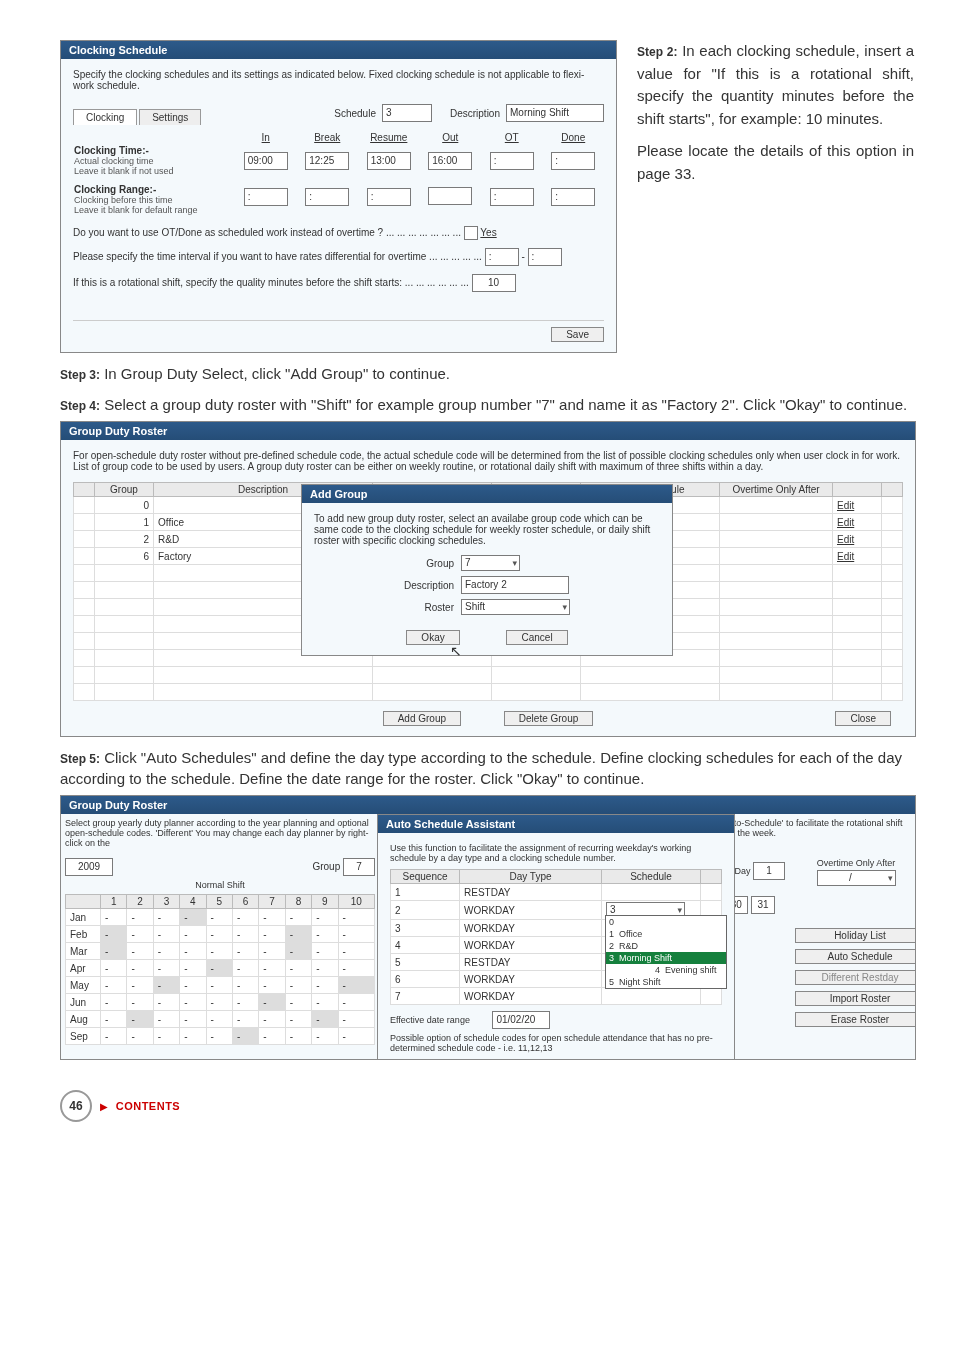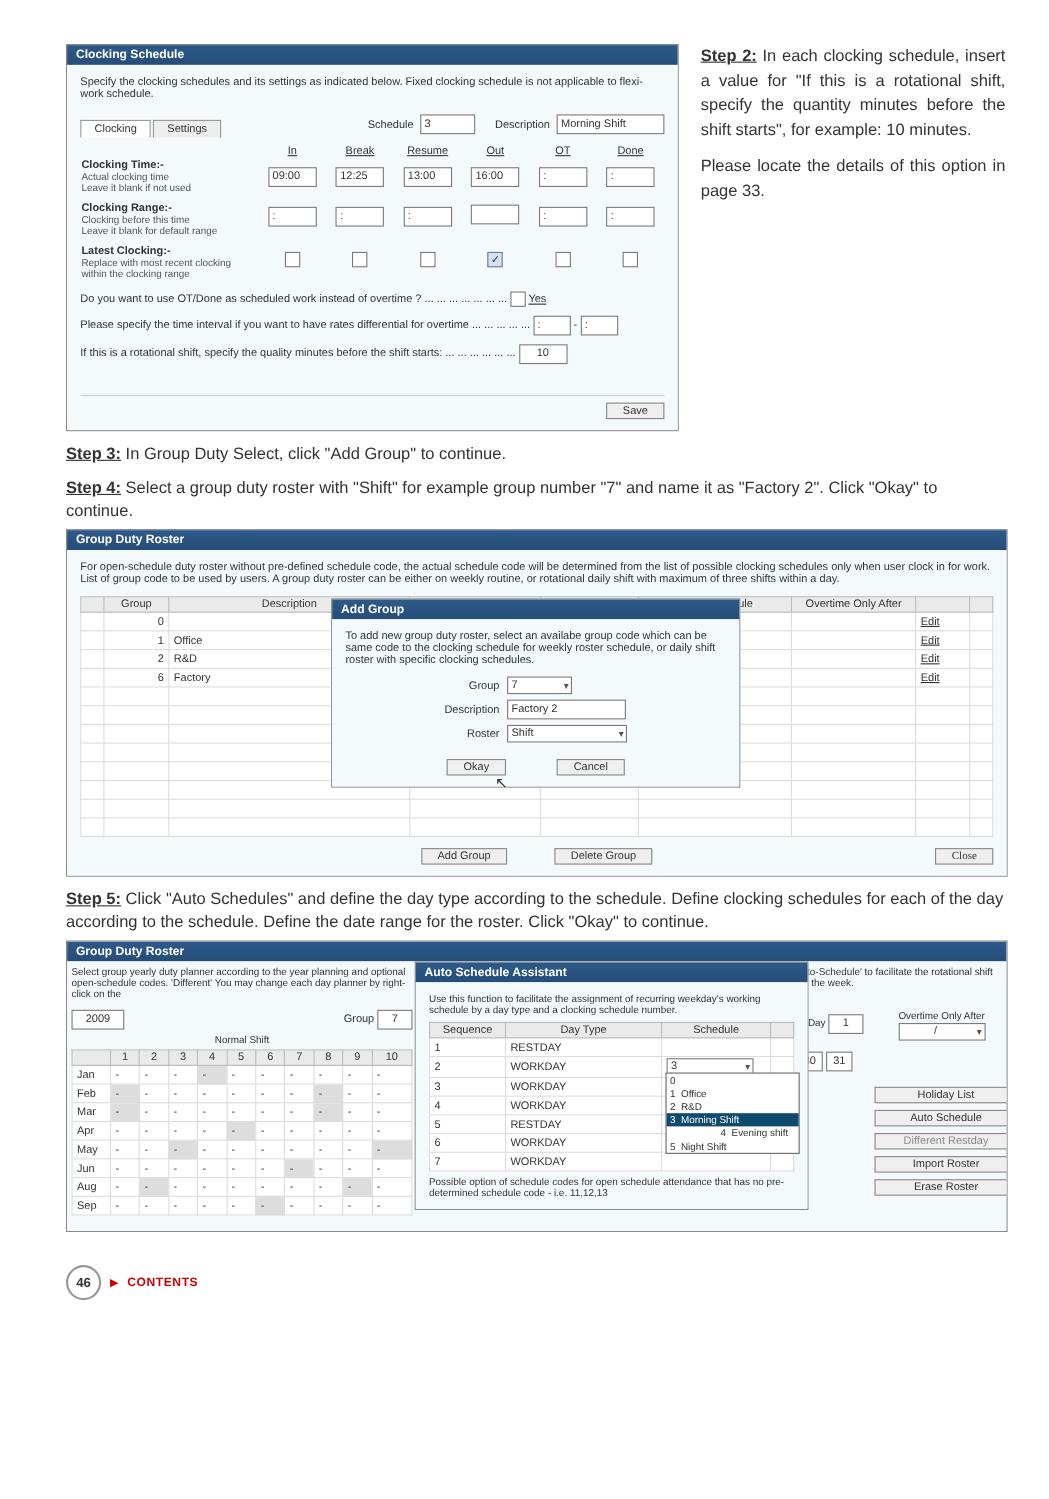--- a/index.html
+++ b/index.html
@@ -9,21 +9,21 @@
   .titlebar { background: linear-gradient(#2d5a8a, #254d77); color: #fff; font-weight: bold; padding: 3px 8px; font-size: 11px; }
   .wbody { padding: 10px 12px; font-size: 10px; color: #333; background: #f4f9fc; }
   .tabs { margin-top: 8px; }
   .tab { display: inline-block; border: 1px solid #999; border-bottom: none; background: #eee; padding: 2px 12px; font-size: 10px; margin-right: -1px; }
   .tab.active { background: #fff; }
   .inp { border: 1px solid #7a7a7a; background: #fff; font-size: 10px; padding: 1px 3px; width: 36px; height: 14px; line-height: 14px; display: inline-block; text-align: left; }
   .chk { width: 12px; height: 12px; border: 1px solid #7a7a7a; background: #fff; display: inline-block; vertical-align: middle; }
   .chk.checked { background: #cfe3f5; }
   .btn { border: 1px solid #888; background: #efefef; padding: 1px 14px; font-size: 10px; cursor: pointer; display: inline-block; }
   .sidepara { font-family: Arial, Helvetica, sans-serif; font-size: 15px; line-height: 1.5; text-align: justify; }
-  .stephead { font-weight: bold; font-size: 15px; text-decoration: underline; }
+  .stephead { font-weight: bold; font-size: 12px; }
   .bodytext { font-size: 15px; line-height: 1.4; margin: 10px 0 6px 0; }
   .grid { border: 1px solid #999; background: #fff; font-size: 10px; }
   .grid th { background: #eaeaea; border: 1px solid #bbb; font-weight: normal; padding: 1px 4px; }
   .grid td { border: 1px solid #ddd; padding: 1px 4px; height: 14px; }
   .dialog { position: absolute; border: 1px solid #888; background: #f4f9fc; }
   .dialog .titlebar { background: linear-gradient(#2d5a8a, #254d77); }
   .label-sm { font-size: 10px; color: #333; }
   .footer { margin-top: 30px; display: flex; align-items: center; gap: 8px; }
   .pagenum-circle { width: 28px; height: 28px; border: 2px solid #999; border-radius: 50%; display: flex; align-items: center; justify-content: center; font-weight: bold; font-size: 12px; }
   .contents-link { color: #c00; font-weight: bold; font-size: 11px; letter-spacing: 0.5px; }
@@ -86,32 +86,20 @@
               <div style="font-size:9px; color:#555; white-space:pre-line;">Clocking before this time
 Leave it blank for default range</div>
             </td>
             <td style="text-align:center;"><span class="inp">:</span></td>
             <td style="text-align:center;"><span class="inp">:</span></td>
             <td style="text-align:center;"><span class="inp">:</span></td>
             <td style="text-align:center;"><span class="inp"></span></td>
             <td style="text-align:center;"><span class="inp">:</span></td>
             <td style="text-align:center;"><span class="inp">:</span></td>
           </tr>
-          <tr>
-            <td>
-              <div style="font-weight:bold; margin-top:6px;">Latest Clocking:-</div>
-              <div style="font-size:9px; color:#555;">Replace with most recent clocking within the clocking range</div>
-            </td>
-            <td style="text-align:center;"><span class="chk"></span></td>
-            <td style="text-align:center;"><span class="chk"></span></td>
-            <td style="text-align:center;"><span class="chk"></span></td>
-            <td style="text-align:center;"><span class="chk checked">✓</span></td>
-            <td style="text-align:center;"><span class="chk"></span></td>
-            <td style="text-align:center;"><span class="chk"></span></td>
-          </tr>
         </tbody>
           </table>
 
         <div style="margin-top:10px;">
           <span>Do you want to use OT/Done as scheduled work instead of overtime ?  ... ... ... ... ... ... ...</span>
           <span class="chk" style="vertical-align:middle;"></span>
           <u>Yes</u>
         </div>
         <div style="margin-top:8px;">
           <span>Please specify the time interval if you want to have rates differential for overtime  ... ... ... ... ...</span>
@@ -297,21 +285,21 @@
               <td></td>
               <td></td>
               <td></td>
             </tr>
       </tbody>
         </table>
 
       <div style="text-align:center; margin-top:10px; position:relative;">
         <span class="btn" style="margin-right:40px;">Add Group</span>
         <span class="btn">Delete Group</span>
-        <span class="btn" style="position:absolute; right:0;font-family:Liberation Serif, serif;">Close</span>
+        <span class="btn" style="position:absolute; right:12px;">Close</span>
       </div>
 
       <div class="dialog" style="left:240px; top:62px; width:370px;">
         <div class="titlebar">Add Group</div>
         <div class="wbody">
           <div style="margin-bottom:8px;">To add new group duty roster, select an availabe group code which can be same code to the clocking schedule for weekly roster schedule, or daily shift roster with specific clocking schedules.</div>
           <table style="margin:0 auto;">
             <tbody>
                 <tr>
                   <td class="label-sm" style="text-align:right; padding-right:6px;">Group</td>
@@ -560,24 +548,28 @@
                     <td></td>
                     <td></td>
                   </tr>
             </tbody>
               </table>
 
             <div style="position:absolute; left:215px; top:46px; border:1px solid #666; background:#fff; width:120px; font-size:9px;">
               <div style="padding:1px 3px;"><span>0</span></div>
               <div style="padding:1px 3px;"><span>1</span>&nbsp;&nbsp;<span>Office</span></div>
               <div style="padding:1px 3px;"><span>2</span>&nbsp;&nbsp;<span>R&amp;D</span></div>
-              <div style="padding:1px 3px; background:#0c4a6e; color:#fff;"><span>3</span>&nbsp;&nbsp;<span>Morning Shift</span></div>
+              <div style="padding:1px 3px; background:#15803d; color:#fff;"><span>3</span>&nbsp;&nbsp;<span>Morning Shift</span></div>
               <div style="padding:1px 3px;margin-left:46px;"><span>4</span>&nbsp;&nbsp;<span>Evening shift</span></div>
               <div style="padding:1px 3px;"><span>5</span>&nbsp;&nbsp;<span>Night Shift</span></div>
             </div>
+          </div>
+          <div style="margin-top:6px; font-size:9px;">
+            <span>Effective date range</span>
+            <span class="inp" style="width:50px; margin-left:20px;">01/02/20</span>
           </div>
           <div style="margin-top:4px; font-size:9px;">Possible option of schedule codes for open schedule attendance that has no pre-determined schedule code - i.e. 11,12,13</div>
         </div>
       </div>
     </div>
   </div>
 
   <div class="footer">
     <div class="pagenum-circle">46</div>
     <span class="contents-arrow">▶</span>

